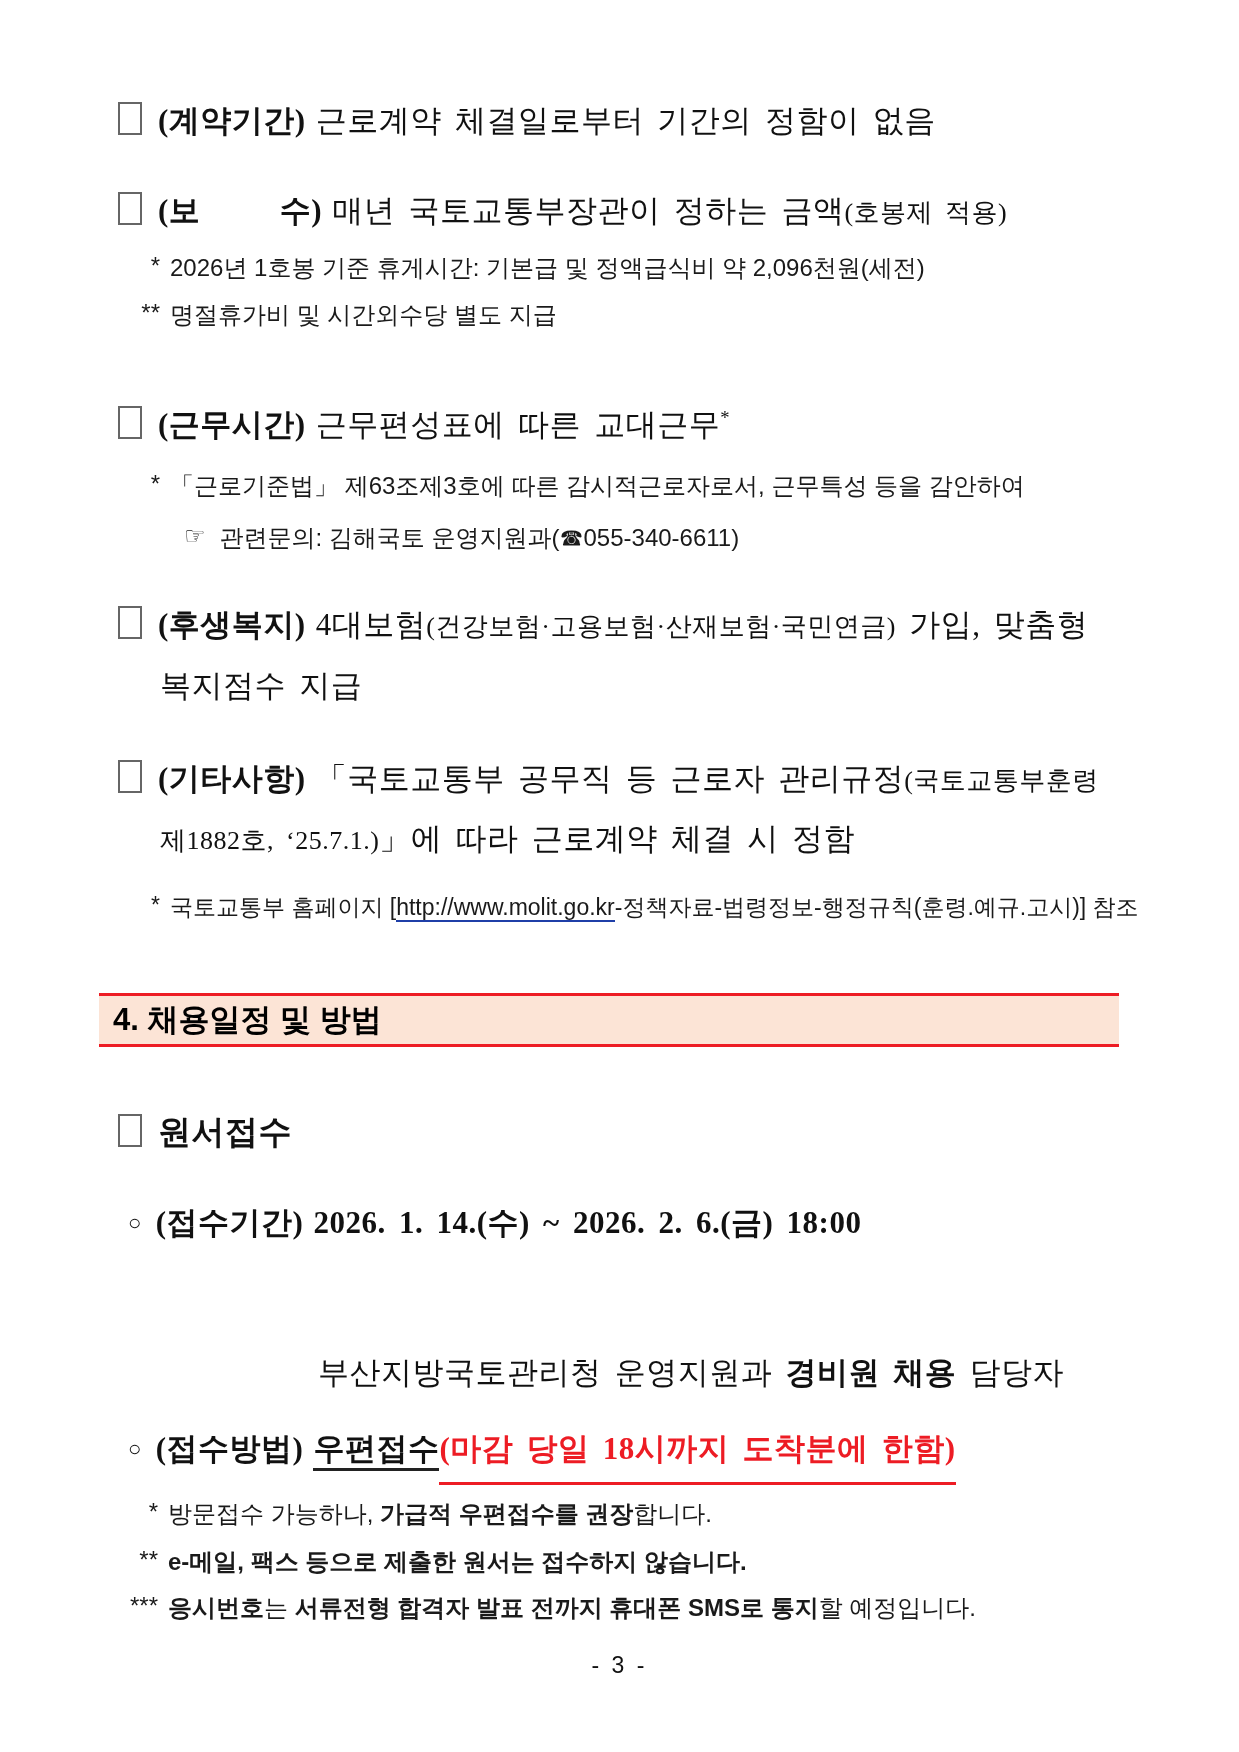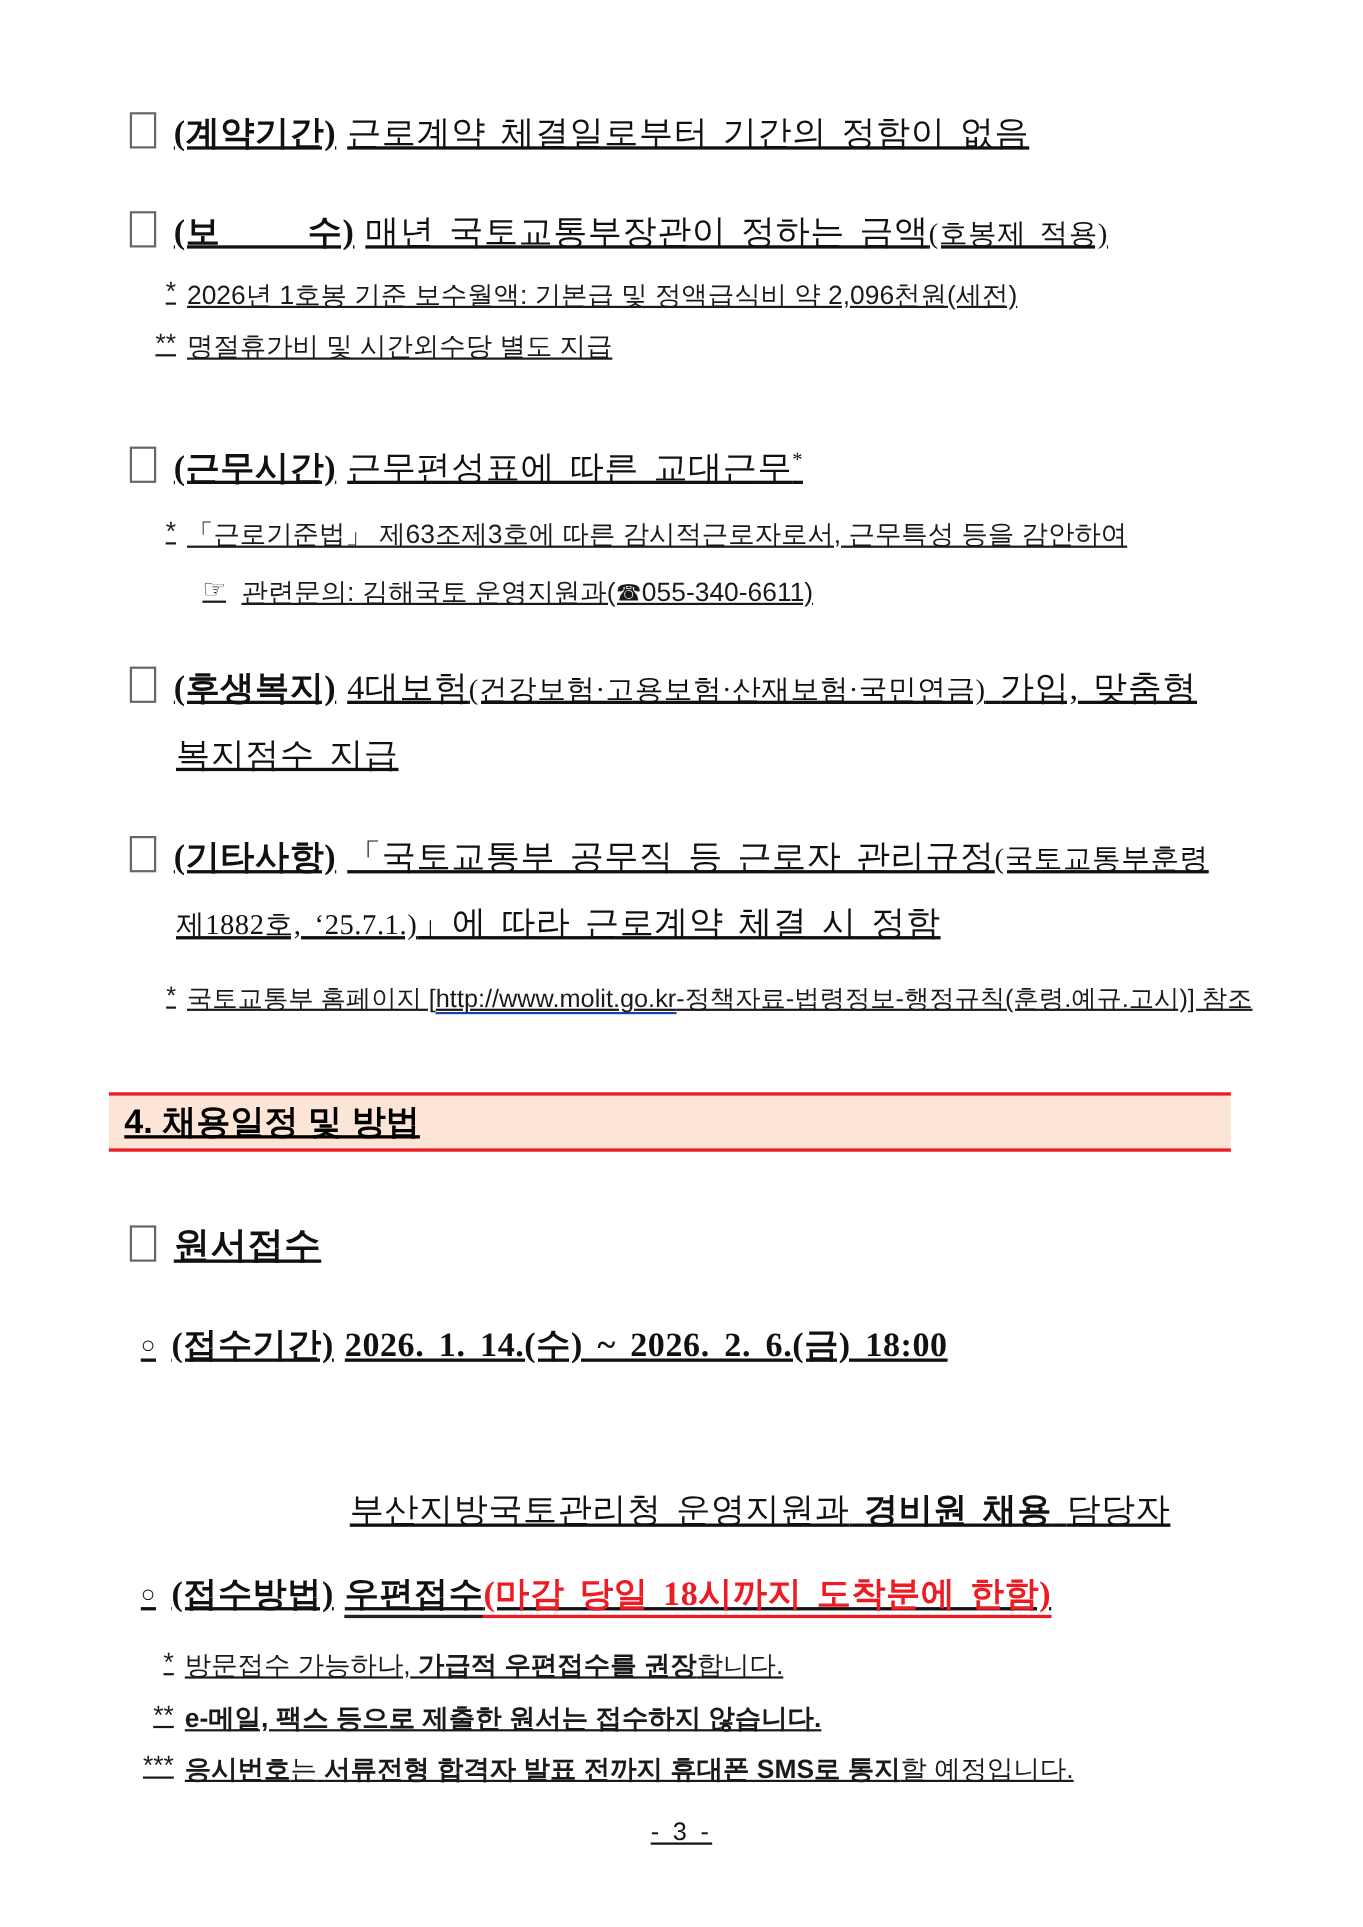--- a/index.html
+++ b/index.html
@@ -5,21 +5,21 @@
   html,body { margin:0; padding:0; background:#e9e9e9; }
   .page {
     position:relative;
     width:1239px; height:1752px;
     margin:0 auto;
     background:#ffffff;
     font-family:"Liberation Serif", serif;
     color:#111;
     overflow:hidden;
   }
-  .abs { position:absolute;text-decoration:underline; }
+  .abs { position:absolute; }
 
   
   .main { font-size:31px; letter-spacing:0.5px; word-spacing:5px; white-space:nowrap; }
   .lbl  { font-weight:bold; white-space:pre; margin-right:10px; }
   .smallp { font-size:26px; }
 
   
   .sq {
     display:inline-block; width:20px; height:29px;
     border:2px solid #666; background:#fff;
@@ -43,21 +43,21 @@
     box-sizing:border-box;
     display:flex; align-items:center;
     font-family:"Liberation Sans", sans-serif;
     font-weight:bold; font-size:31px; color:#000;
     padding-left:14px;
     text-align:center;
   }
 
   .red { color:var(--accent-red,#ed1c24); }
   .ul-black { border-bottom:3px solid #222; padding-bottom:2px; }
-  .ul-red   { border-bottom:3px solid var(--accent-red,#ed1c24); padding-bottom:2px; }
+  .ul-red   { border-bottom:3px solid var(--accent-red,#ed1c24); padding-bottom:16px; }
   .link { border-bottom:2px solid var(--link-blue,#1f3fa8); }
 
   .sup { vertical-align:super; font-size:60%; }
 
   .footer {
     left:0; top:1652px; width:100%;
     text-align:center;
     font-family:"Liberation Sans", sans-serif;
     font-size:23px; letter-spacing:3px; color:#111;
   }
@@ -69,21 +69,21 @@
 
   <div class="abs main" style="left:118px; top:100px;">
     <span class="sq"></span><span class="lbl">(계약기간)</span><span>근로계약 체결일로부터 기간의 정함이 없음</span>
   </div>
 
   <div class="abs main" style="left:118px; top:190px;">
     <span class="sq"></span><span class="lbl">(보      수)</span><span>매년 국토교통부장관이 정하는 금액</span><span class="smallp">(호봉제 적용)</span>
   </div>
   <div class="abs note" style="left:110px; top:252px;">
     <span class="marker">*</span>
-    <span class="ntext">2026년 1호봉 기준 보수월액: 기본급 및 정액급식비 약 2,096천원(세전)</span>
+    <span class="ntext">2026년 1호봉 기준 휴게시간: 기본급 및 정액급식비 약 2,096천원(세전)</span>
   </div>
   <div class="abs note" style="left:110px; top:299px;">
     <span class="marker">**</span>
     <span class="ntext">명절휴가비 및 시간외수당 별도 지급</span>
   </div>
 
   <div class="abs main" style="left:118px; top:404px;">
     <span class="sq"></span><span class="lbl">(근무시간)</span><span>근무편성표에 따른 교대근무</span><span class="sup">*</span>
   </div>
   <div class="abs note" style="left:110px; top:470px;">

